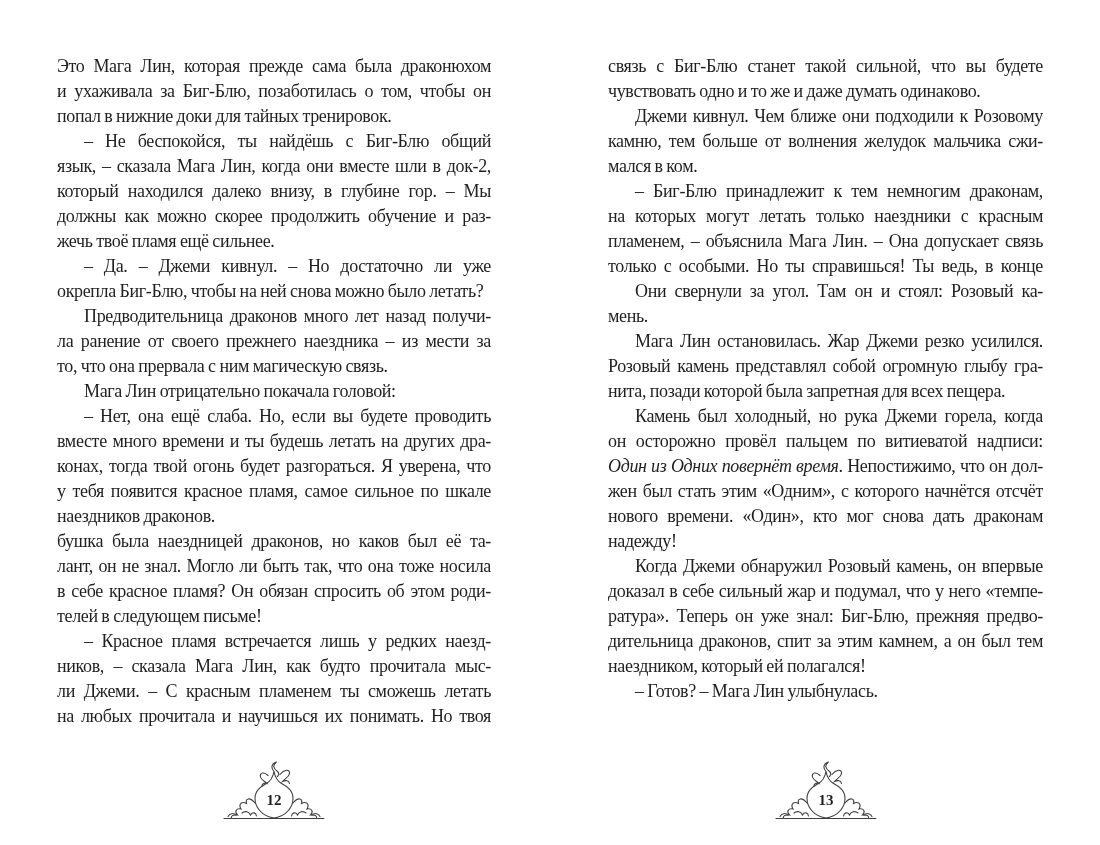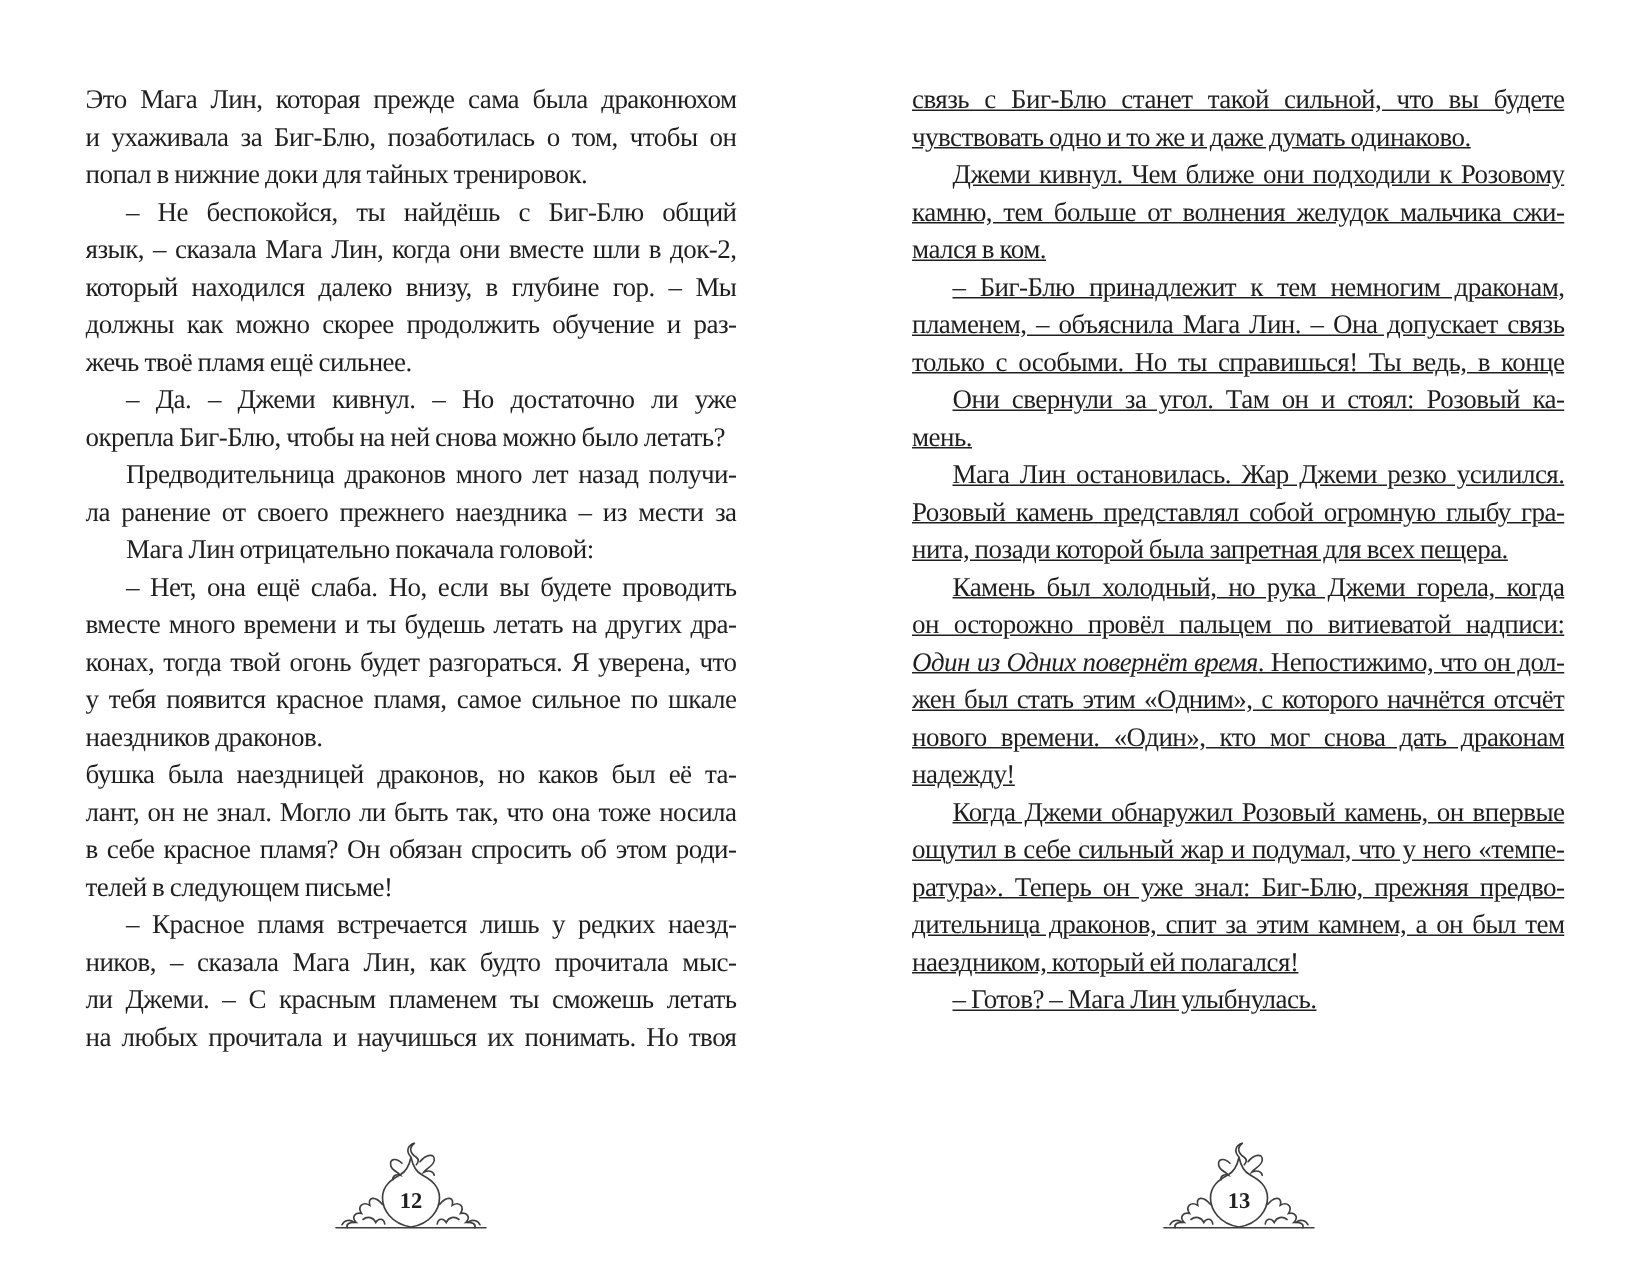--- a/index.html
+++ b/index.html
@@ -14,21 +14,21 @@
     background: var(--bg-color, #ffffff);
     overflow: hidden;
     font-family: "Liberation Serif", serif;
     color: var(--text-color, #1f1f1f);
   }
   .page {
     position: absolute;
     top: 54px;
   }
   .page.left  { left: 57px;  width: 434px; }
-  .page.right { left: 608px; width: 435px; text-decoration: underline; }
+  .page.right { left: 608px; width: 435px; }
 
   .text-col {
     width: 100%;
     font-size: 18px;
     letter-spacing: -0.35px;
     word-spacing: -0.5px;
   }
   .line {
     height: 25px;
     line-height: 25px;
@@ -75,20 +75,21 @@
         <div class="line end"><span>попал в нижние доки для тайных тренировок.</span></div>
         <div class="line indent"><span>– Не беспокойся, ты найдёшь с Биг-Блю общий</span></div>
         <div class="line"><span>язык, – сказала Мага Лин, когда они вместе шли в док-2,</span></div>
         <div class="line"><span>который находился далеко внизу, в глубине гор. – Мы</span></div>
         <div class="line"><span>должны как можно скорее продолжить обучение и раз-</span></div>
         <div class="line end"><span>жечь твоё пламя ещё сильнее.</span></div>
         <div class="line indent"><span>– Да. – Джеми кивнул. – Но достаточно ли уже</span></div>
         <div class="line end"><span>окрепла Биг-Блю, чтобы на ней снова можно было летать?</span></div>
         <div class="line indent"><span>Предводительница драконов много лет назад получи-</span></div>
         <div class="line"><span>ла ранение от своего прежнего наездника – из мести за</span></div>
+        <div class="line end"><span>то, что она прервала с ним магическую связь.</span></div>
         <div class="line indent end"><span>Мага Лин отрицательно покачала головой:</span></div>
         <div class="line indent"><span>– Нет, она ещё слаба. Но, если вы будете проводить</span></div>
         <div class="line"><span>вместе много времени и ты будешь летать на других дра-</span></div>
         <div class="line"><span>конах, тогда твой огонь будет разгораться. Я уверена, что</span></div>
         <div class="line"><span>у тебя появится красное пламя, самое сильное по шкале</span></div>
         <div class="line end"><span>наездников драконов.</span></div>
         <div class="line"><span>бушка была наездницей драконов, но каков был её та-</span></div>
         <div class="line"><span>лант, он не знал. Могло ли быть так, что она тоже носила</span></div>
         <div class="line"><span>в себе красное пламя? Он обязан спросить об этом роди-</span></div>
         <div class="line end"><span>телей в следующем письме!</span></div>
@@ -124,35 +125,36 @@
   </section>
 
   <section class="page right">
     <div class="text-col">
         <div class="line"><span>связь с Биг-Блю станет такой сильной, что вы будете</span></div>
         <div class="line end"><span>чувствовать одно и то же и даже думать одинаково.</span></div>
         <div class="line indent"><span>Джеми кивнул. Чем ближе они подходили к Розовому</span></div>
         <div class="line"><span>камню, тем больше от волнения желудок мальчика сжи-</span></div>
         <div class="line end"><span>мался в ком.</span></div>
         <div class="line indent"><span>– Биг-Блю принадлежит к тем немногим драконам,</span></div>
+        <div class="line"><span>на которых могут летать только наездники с красным</span></div>
         <div class="line"><span>пламенем, – объяснила Мага Лин. – Она допускает связь</span></div>
         <div class="line"><span>только с особыми. Но ты справишься! Ты ведь, в конце</span></div>
         <div class="line indent"><span>Они свернули за угол. Там он и стоял: Розовый ка-</span></div>
         <div class="line end"><span>мень.</span></div>
         <div class="line indent"><span>Мага Лин остановилась. Жар Джеми резко усилился.</span></div>
         <div class="line"><span>Розовый камень представлял собой огромную глыбу гра-</span></div>
         <div class="line end"><span>нита, позади которой была запретная для всех пещера.</span></div>
         <div class="line indent"><span>Камень был холодный, но рука Джеми горела, когда</span></div>
         <div class="line"><span>он осторожно провёл пальцем по витиеватой надписи:</span></div>
         <div class="line"><span class="it">Один из Одних повернёт время</span><span>. Непостижимо, что он дол-</span></div>
         <div class="line"><span>жен был стать этим «Одним», с которого начнётся отсчёт</span></div>
         <div class="line"><span>нового времени. «Один», кто мог снова дать драконам</span></div>
         <div class="line end"><span>надежду!</span></div>
         <div class="line indent"><span>Когда Джеми обнаружил Розовый камень, он впервые</span></div>
-        <div class="line"><span>ощутил в себе сильный жар и подумал, что у него «темпе-</span></div>
+        <div class="line"><span>доказал в себе сильный жар и подумал, что у него «темпе-</span></div>
         <div class="line"><span>ратура». Теперь он уже знал: Биг-Блю, прежняя предво-</span></div>
         <div class="line"><span>дительница драконов, спит за этим камнем, а он был тем</span></div>
         <div class="line end"><span>наездником, который ей полагался!</span></div>
         <div class="line indent end"><span>– Готов? – Мага Лин улыбнулась.</span></div>
       </div>
     <div class="folio">
       <svg width="104" height="62" viewBox="0 0 104 62">
         <g fill="none" stroke="#3f3f3f" stroke-width="1.1" stroke-linecap="round">
           <path d="M33 42 C28 36 23 37 24.5 42.5 C20 40 16 43 19 48 C14.5 47 12 50.5 15.5 54 C11 53.5 8.5 55 9.5 57.5"></path>
           <path d="M20 52 C23 49.5 27 50.5 28.5 54 C30.5 50.5 34 51.5 34.5 55"></path>

